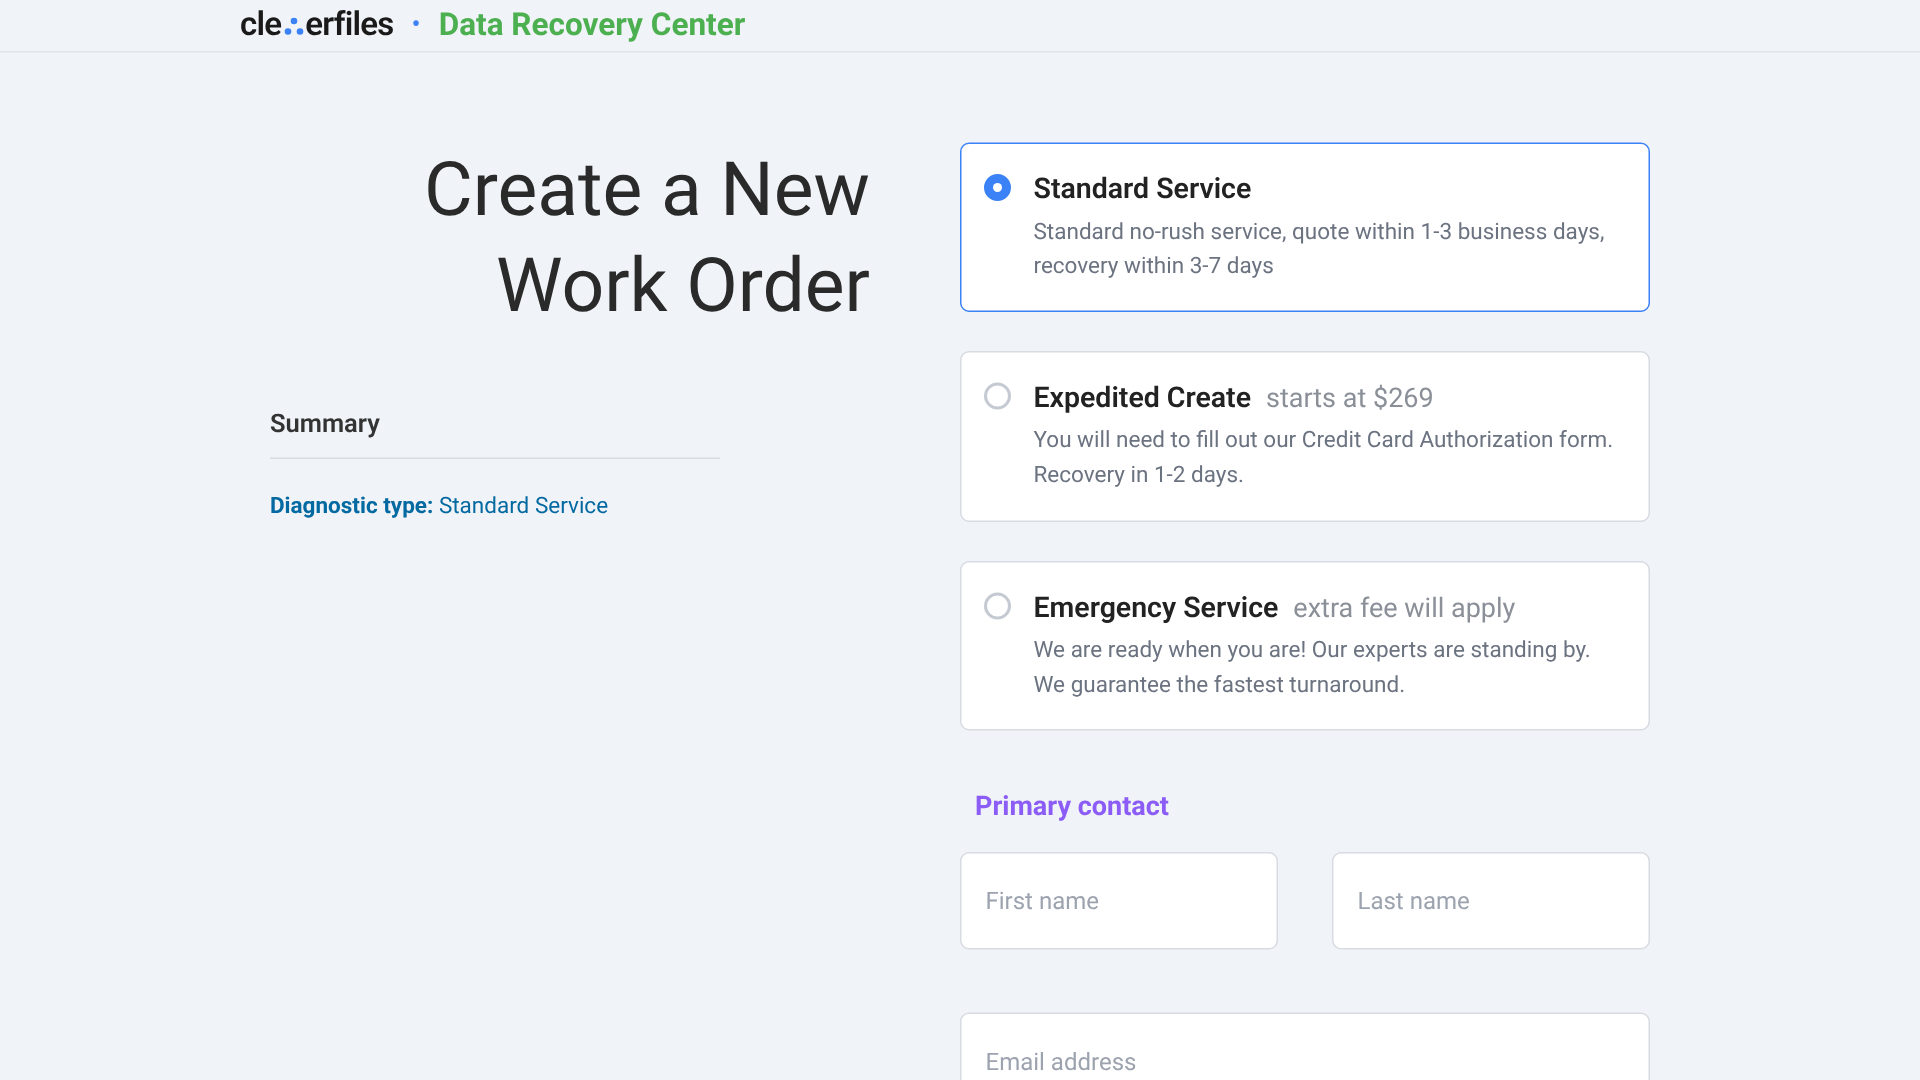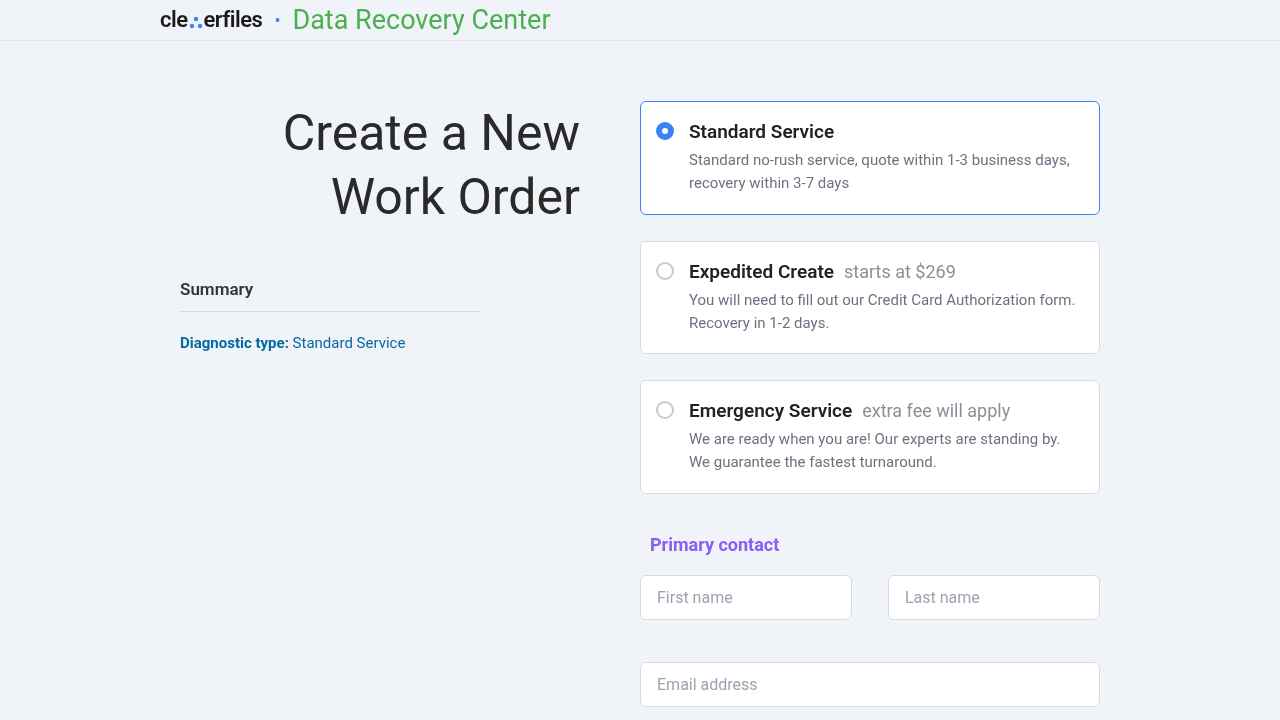--- a/index.html
+++ b/index.html
@@ -48,22 +48,22 @@
       vertical-align: middle;
       margin: 0 1px;
     }
     .logo-dot {
       color: #3b82f6;
       font-size: 18px;
       margin: 0 4px;
     }
     .logo-subtitle {
       color: #4caf50;
-      font-size: 27px;
-      font-weight: 400;
+      font-size: 21px;
+      font-weight: 700;
     }
     .nav {
       display: flex;
       gap: 18px;
     }
     .nav a {
       color: #6b7280;
       text-decoration: none;
       font-size: 15px;
       font-weight: 600;
@@ -171,21 +171,21 @@
     }
     .name-row {
       display: flex;
       gap: 36px;
       margin-bottom: 42px;
     }
     .input {
       background: #fff;
       border: 1px solid #d8dce2;
       border-radius: 6px;
-      padding: 12px 16px;
+      padding: 22px 16px;
       font-size: 16px;
       color: #333;
       width: 100%;
       font-family: inherit;
     }
     .input::placeholder {
       color: #9ca3af;
     }
     .name-row .input {
       flex: 1;

